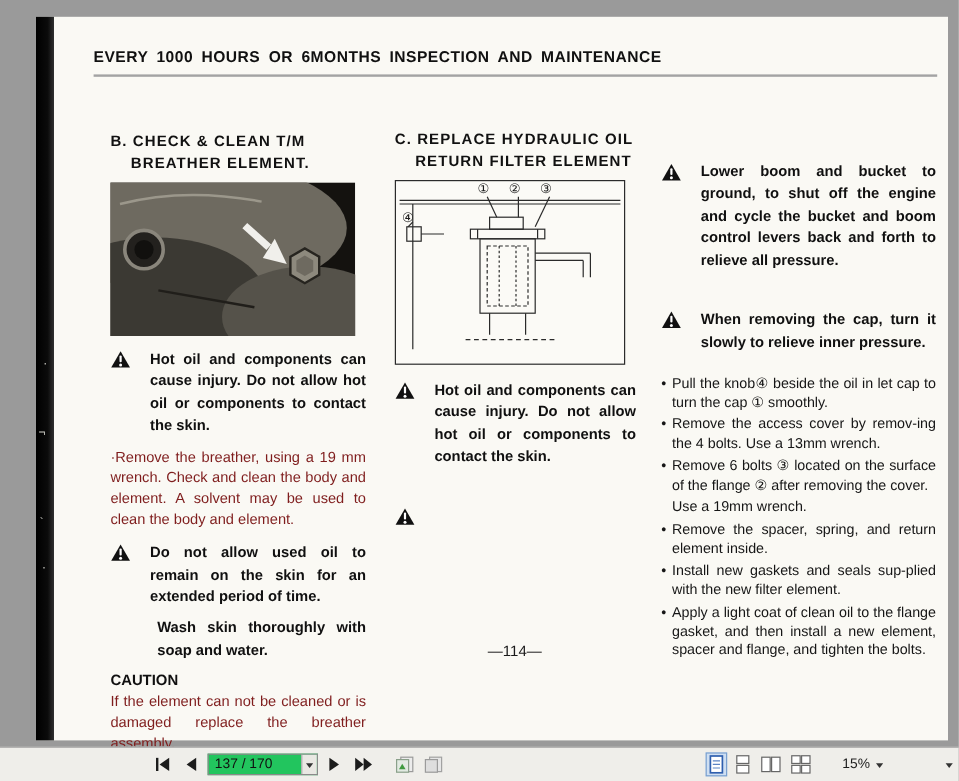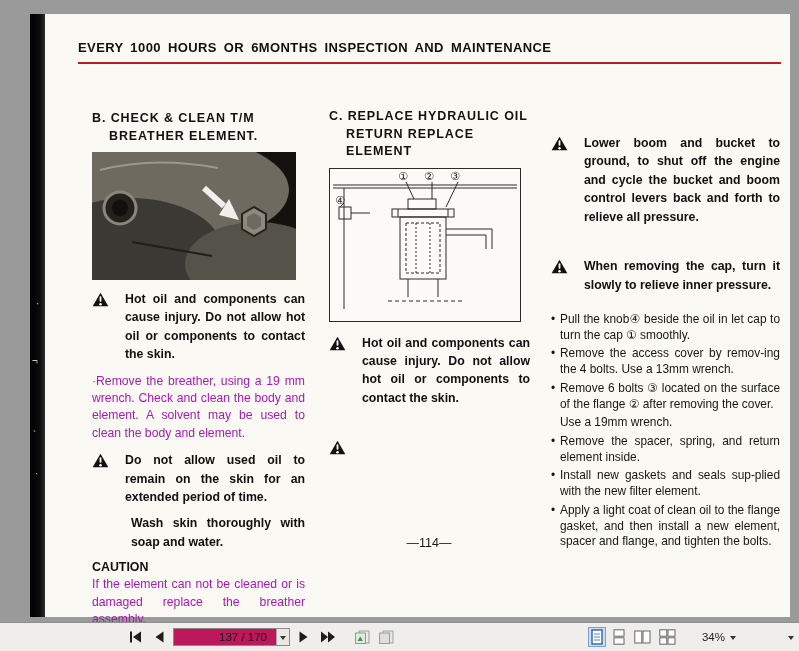--- a/index.html
+++ b/index.html
@@ -9,41 +9,41 @@
   
   .page { position:absolute; left:30px; top:14px; width:760px; height:603px; background:#faf9f4; }
   .binding { position:absolute; left:0; top:0; width:15px; height:100%;
              background:linear-gradient(90deg,#000 0%,#0b0b0b 65%,#303030 100%); }
   .binding .mark { position:absolute; color:#c9c9c3; font-size:10px; line-height:1; }
   .mk0 { left:6px; top:285px; }
   .mk1 { left:2px; top:342px; }
   .mk2 { left:3px; top:417px; font-size:12px; }
   .mk3 { left:5px; top:455px; }
 
-  .header { position:absolute; left:48px; right:9px; top:26px; border-bottom:2px solid #b91c1c; padding-bottom:7px; }
+  .header { position:absolute; left:48px; right:9px; top:26px; border-bottom:2px solid #a3a3a3; padding-bottom:7px; }
   .header-text { font-size:13px; font-weight:bold; color:#101010; letter-spacing:.4px; word-spacing:3px; white-space:nowrap; }
 
   .col { position:absolute; color:#151515;margin-top:36px; }
   .col-b { left:62px;  top:60px; width:213px; }
   .col-c { left:299px; top:58px; width:201px; }
   .col-r { left:521px; top:84px; width:229px; }
 
   .sec-title { font-weight:bold; font-size:12.5px; letter-spacing:.9px; line-height:1.4; margin-bottom:7px; color:#111; }
   .t-ind { padding-left:17px; }
 
   .photo { width:204px; height:128px; margin-bottom:10px; }
   .photo svg { display:block; width:100%; height:100%; }
 
   .warn { display:flex; gap:15px; margin-bottom:9px; }
   .warn-icon { flex:0 0 18px; padding-top:2px; }
   .warn-icon svg { width:17px; height:15px; display:block; }
   .warn-text { font-weight:bold; font-size:12.3px; line-height:1.5; text-align:justify; color:#101010; }
   .wash { margin-top:8px; padding-left:6px; }
 
-  .body-text { font-size:12.2px; line-height:1.42; text-align:justify; margin-bottom:9px; color:#a21caf; }
+  .body-text { font-size:12.2px; line-height:1.42; text-align:justify; margin-bottom:9px; color:#7f1d1d; }
   .caution-label { font-weight:bold; font-size:12.4px; margin-bottom:2px; color:#101010; }
 
   .diagram { position:relative; width:192px; height:154px; border:1px solid #2b2b2b; margin:2px 0 12px 0; background:#fbfaf6; }
   .diagram svg { position:absolute; inset:0; width:100%; height:100%; }
   .callout { position:absolute; font-size:11px; color:#1a1a1a; line-height:1; }
   .c1 { left:68px; top:2px; } .c2 { left:94px; top:2px; } .c3 { left:120px; top:2px; } .c4 { left:5px; top:26px; }
   .gap-lg { height:22px; }
 
   .page-num { position:absolute; left:299px; top:522px; width:200px; text-align:center; font-size:12.5px; color:#1a1a1a; }
 
@@ -51,21 +51,21 @@
   .bullet-item { display:flex; font-size:11.9px; line-height:1.32; margin-bottom:3px; color:#161616; }
   .bullet-item .marker { flex:0 0 9px; }
   .bullet-item .btext { flex:1; text-align:justify; }
 
   
   .toolbar { position:absolute; left:0; bottom:0; width:799px; height:29px; background:#efeeea;
              border-top:1px solid #8f8f8f; display:flex; align-items:center; }
   .tb-btn { background:none; border:none; padding:2px 3px; cursor:pointer; display:flex; align-items:center; }
   .tb-btn svg { display:block; }
   .nav-group { display:flex; align-items:center; gap:5px; margin-left:126px; }
-  .page-combo { display:flex; align-items:stretch; width:117px; height:18px; background:#be185d; border:1px solid #8a8a8a;padding-left:40px; }
+  .page-combo { display:flex; align-items:stretch; width:92px; height:18px; background:#22c55e; border:1px solid #8a8a8a; }
   .page-combo input { flex:1; min-width:0; border:none; outline:none; font-size:11.5px; padding:0 5px;
                       font-family:inherit; background:transparent; color:#111; }
   .combo-arrow { width:13px; border-left:1px solid #aaa; display:flex; align-items:center; justify-content:center; background:#e9e8e3; cursor:pointer; }
   .caret-down { width:0; height:0; border:3.5px solid transparent; border-top:4.5px solid #333; margin-top:4px; }
   .view-history { display:flex; gap:7px; margin-left:16px; align-items:center; }
   .vh-icon { display:flex; }
   .layout-group { display:flex; gap:4px; margin-left:auto; align-items:center; }
   .layout-btn { background:none; border:1px solid transparent; padding:1px; display:flex; cursor:pointer; }
   .layout-btn.selected { background:#cfdff2; border:1px solid #7aa0cf; }
   .zoom { display:flex; align-items:center; gap:5px; margin-left:24px; font-size:11.5px; color:#1d1d1d; cursor:pointer; }
@@ -141,21 +141,21 @@
       </div>
     </div>
 
     <div class="caution-label">CAUTION</div>
     <div class="body-text">If the element can not be cleaned or is damaged replace the breather assembly.</div>
   </div>
 
   <div class="col col-c">
     <div class="sec-title">
       <div>C. REPLACE HYDRAULIC OIL</div>
-      <div class="t-ind">RETURN REPLACE ELEMENT</div>
+      <div class="t-ind">RETURN FILTER ELEMENT</div>
     </div>
 
     <div class="diagram">
       <svg viewBox="0 0 190 152">
         <g stroke="#2a2a2a" fill="none" stroke-width="1">
           <line x1="3" y1="16" x2="187" y2="16"></line>
           <line x1="3" y1="19" x2="187" y2="19"></line>
           <line x1="14" y1="19" x2="14" y2="140"></line>
           <rect x="9" y="38" width="12" height="12"></rect>
           <line x1="21" y1="44" x2="40" y2="44"></line>
@@ -335,20 +335,20 @@
       <svg width="17" height="16" viewBox="0 0 17 16">
         <rect x="0.8" y="0.8" width="7" height="6.4" fill="#fff" stroke="#666"></rect>
         <rect x="9" y="0.8" width="7" height="6.4" fill="#fff" stroke="#666"></rect>
         <rect x="0.8" y="8.8" width="7" height="6.4" fill="#fff" stroke="#666"></rect>
         <rect x="9" y="8.8" width="7" height="6.4" fill="#fff" stroke="#666"></rect>
       </svg>
     </button>
   </div>
 
   <div class="zoom">
-    <span>34%</span>
+    <span>15%</span>
     <span class="caret-down"></span>
   </div>
 
   <span class="overflow-arrow">
     <span class="caret-down"></span>
   </span>
 </div>
 
 </body></html>

